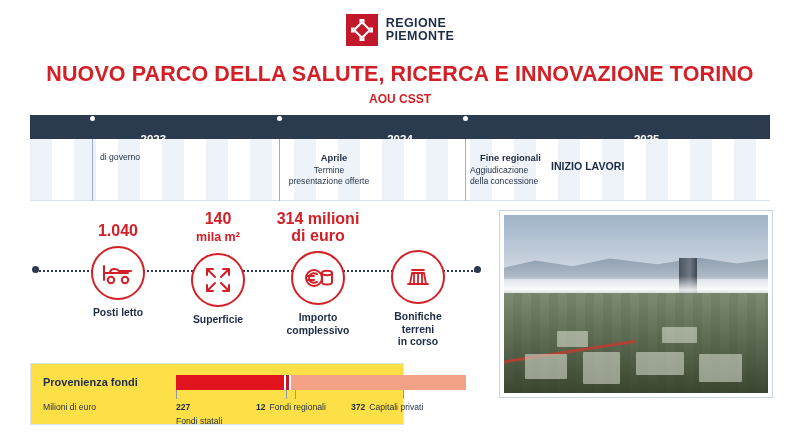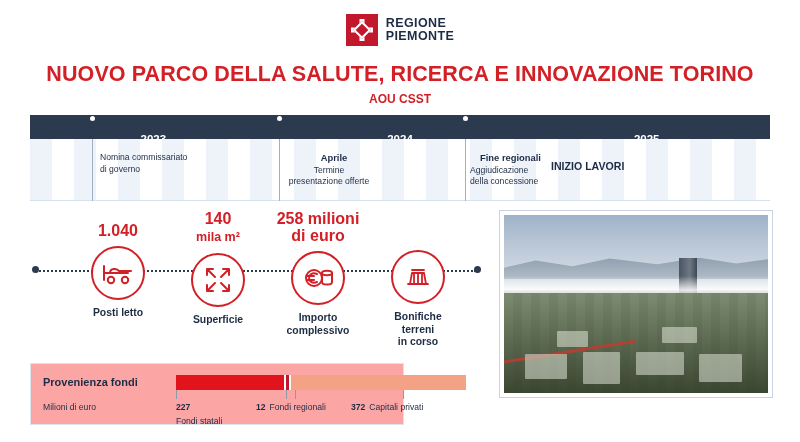--- a/index.html
+++ b/index.html
@@ -218,21 +218,21 @@
     position: absolute;
     background: rgba(222,226,214,.55);
     border-radius: 1px;
   }
 
   
   .funds-panel {
     position: absolute;
     left: 30px; top: 363px;
     width: 374px; height: 62px;
-    background: #fca5a5;
+    background: #fde047;
     border: 1px solid #dbe4ef;
   }
   .funds-title {
     position: absolute; left: 12px; top: 12px;
     color: #1d2c45; font-size: 11px; font-weight: bold;
   }
   .funds-unit {
     position: absolute; left: 12px; top: 38px;
     color: #1d2c45; font-size: 8.6px;
   }
@@ -292,21 +292,20 @@
   <div class="tick" style="left:90px;"></div>
   <div class="tick" style="left:277px;"></div>
   <div class="tick" style="left:463px;"></div>
 
   <div class="stripes"></div>
   <div class="vline" style="left:92px;"></div>
   <div class="vline" style="left:279px;"></div>
   <div class="vline" style="left:465px;"></div>
 
   <div class="milestone" style="left:100px; width:150px;">
-    <div>Nomina commissariato</div>
     <div>di governo</div>
   </div>
 
   <div class="milestone" style="left:264px; width:130px; text-align:center;">
     <div><b>Aprile</b></div>
     <div>Termine</div>
     <div>presentazione offerte</div>
   </div>
 
   <div class="milestone" style="left:470px; width:140px;">
@@ -344,21 +343,21 @@
         <path d="M4 4 L12 12 M4 4 L4 10 M4 4 L10 4"></path>
         <path d="M26 4 L18 12 M26 4 L26 10 M26 4 L20 4"></path>
         <path d="M4 26 L12 18 M4 26 L4 20 M4 26 L10 26"></path>
         <path d="M26 26 L18 18 M26 26 L26 20 M26 26 L20 26"></path>
       </svg>
     </div>
     <div class="label"><span>Superficie</span></div>
   </div>
 
   <div class="kpi" style="left:263px; top:210px;">
-    <div class="value"><span>258 milioni</span></div>
+    <div class="value"><span>314 milioni</span></div>
     <div class="value"><span>di euro</span></div>
     <div class="circle">
       <svg width="32" height="26" viewBox="0 0 32 26" fill="none" stroke="#d32027" stroke-width="2" stroke-linecap="round">
         <circle cx="12" cy="13" r="8"></circle>
         <path d="M15 9 C10 7, 7 10, 7 13 C7 16, 10 19, 15 17"></path>
         <path d="M5 11 L12 11 M5 15 L12 15"></path>
         <ellipse cx="25" cy="8" rx="5" ry="2.2"></ellipse>
         <path d="M20 8 L20 17 C20 18.4, 22.2 19.5, 25 19.5 C27.8 19.5, 30 18.4, 30 17 L30 8"></path>
       </svg>
     </div>

